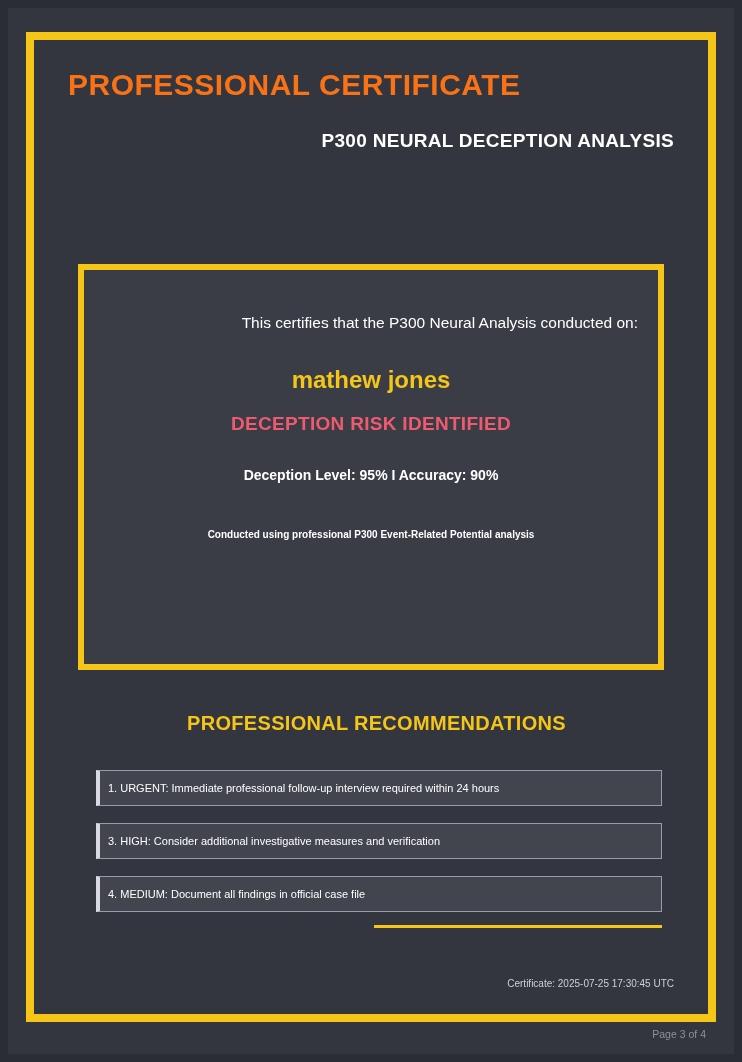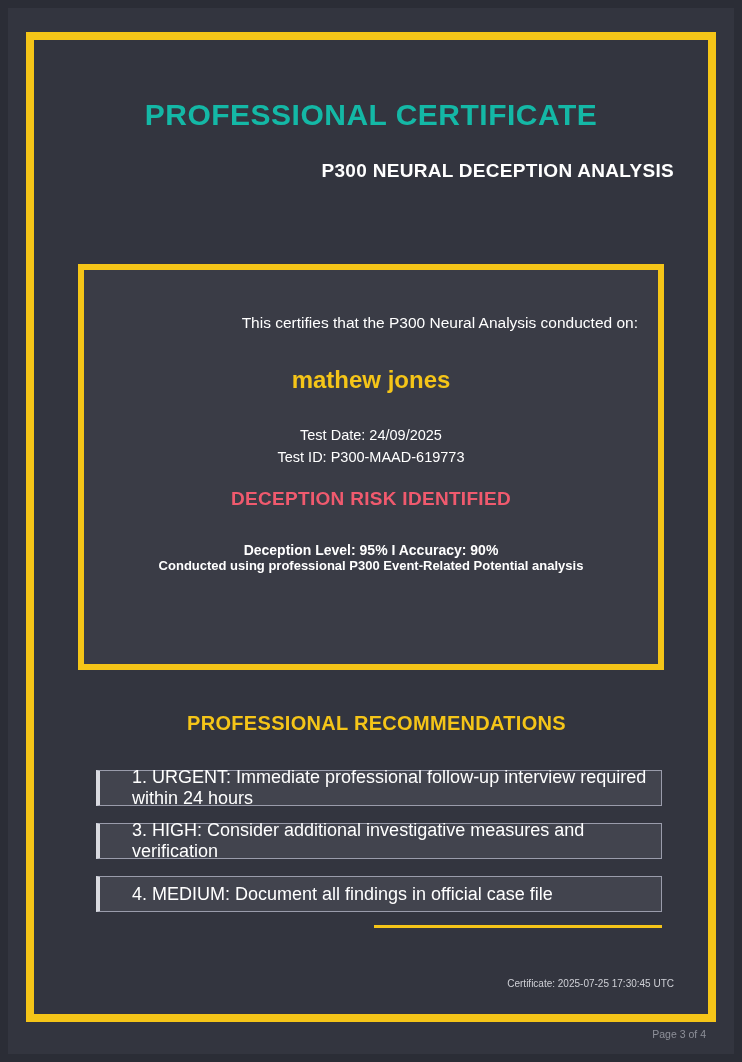--- a/index.html
+++ b/index.html
@@ -49,26 +49,24 @@
   .cert-body {
     position: absolute;
     left: 0; top: 0;
     width: 100%;
     height: 100%;
     box-sizing: border-box;
     padding: 28px 34px;
   }
 
   .cert-title {
-    text-align: center;
-    color: #14b8a6;
+    color: #f97316;
     font-size: 30px;
     font-weight: bold;
     letter-spacing: 0.5px;
-    margin-top: 30px;
   }
 
   .cert-subtitle {
     text-align: right;
     color: #ffffff;
     font-size: 19px;
     font-weight: bold;
     margin-top: 28px;
     letter-spacing: 0.3px;
   }
@@ -120,21 +118,22 @@
   }
 
   .levels-line {
     margin-top: 32px;
     font-size: 14px;
     font-weight: bold;
     color: #ffffff;
   }
 
   .method-line {
-    font-size: 13px;
+    margin-top: 46px;
+    font-size: 10px;
     font-weight: bold;
     color: #ffffff;
   }
 
   .recs-title {
     position: absolute;
     left: 11px;
     right: 0;
     top: 672px;
     text-align: center;
@@ -154,22 +153,22 @@
   .rec-item {
     position: relative;
     box-sizing: border-box;
     background: #42444e;
     border: 1px solid #9a9cab;
     border-left: 4px solid #d9dae0;
     height: 36px;
     margin-bottom: 17px;
     display: flex;
     align-items: center;
-    padding-left: 32px;
-    font-size: 18px;
+    padding-left: 8px;
+    font-size: 11px;
     color: #ffffff;
   }
 
   
   .accent-line {
     position: absolute;
     left: 340px;
     top: 885px;
     width: 288px;
     height: 3px;
@@ -206,24 +205,20 @@
         <div class="cert-subtitle">P300 NEURAL DECEPTION ANALYSIS</div>
       </div>
 
       <div class="inner-box">
         <div class="inner-content">
 
           <div class="certifies-line">This certifies that the P300 Neural Analysis conducted on:</div>
 
           <div class="subject-name">mathew jones</div>
 
-          <div class="test-meta">
-            <div>Test Date: 24/09/2025</div>
-            <div>Test ID: P300-MAAD-619773</div>
-          </div>
 
           <div class="risk-line">DECEPTION RISK IDENTIFIED</div>
 
           <div class="levels-line">Deception Level: 95% I Accuracy: 90%</div>
 
           <div class="method-line">Conducted using professional P300 Event-Related Potential analysis</div>
         </div>
       </div>
 
       <div class="recs-title">PROFESSIONAL RECOMMENDATIONS</div>

